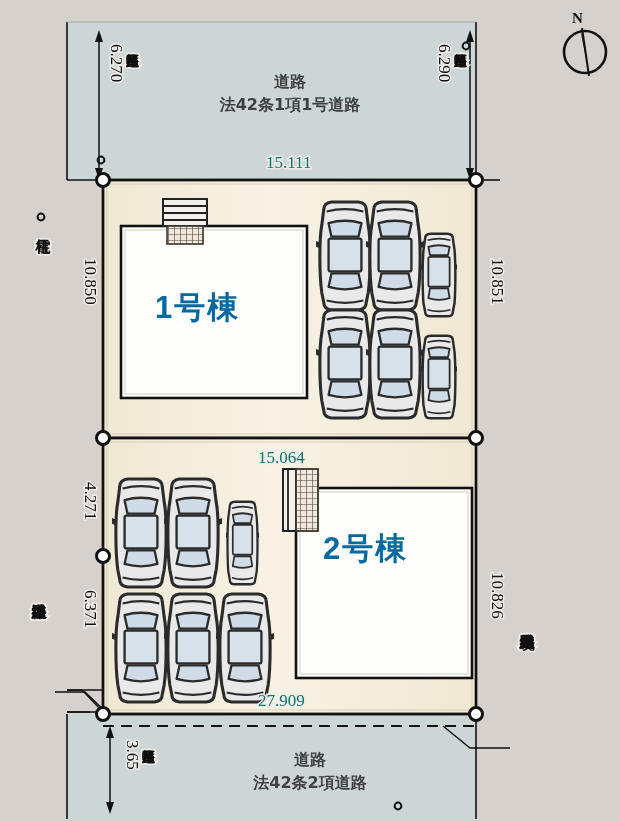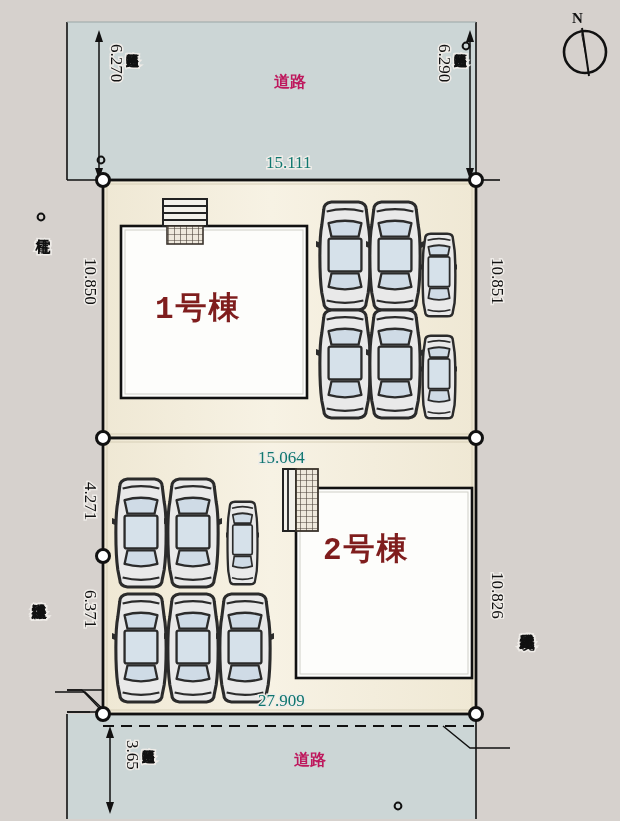--- a/index.html
+++ b/index.html
@@ -4,21 +4,21 @@
 <style>
   html,body{margin:0;padding:0;}
   body{
     width:620px;height:821px;
     background:#d6d1cd;
     font-family:"Liberation Serif","DejaVu Serif",serif;
     overflow:hidden;
     position:relative;
   }
   #plan{position:absolute;left:0;top:0;width:620px;height:821px;}
-  .lbl{position:absolute;color:#be185d;}
+  .lbl{position:absolute;color:#404040;}
   .num{
     font-family:"Liberation Serif","DejaVu Serif",serif;
     letter-spacing:0px;
   }
   .outline{
     paint-order:stroke fill;
     -webkit-text-stroke:3px #efece8;
   }
   .jp{font-family:"DejaVu Sans","Liberation Sans",sans-serif;font-weight:700;}
 
@@ -27,25 +27,25 @@
     left:185px;top:70px;width:210px;text-align:center;
     font-size:16px;line-height:1.45;
   }
   #road-bottom-label{
     left:210px;top:748px;width:200px;text-align:center;
     font-size:16px;line-height:1.45;
   }
 
   
   .bldg-name{
-    font-family:Liberation Mono, monospace;
+    font-family:Liberation Sans, sans-serif;
     font-weight:700;
     font-size:31px;
     letter-spacing:2px;
-    color:#7f1d1d;
+    color:#0369a1;
   }
 
   
   .dim-h{font-size:17px;color:#0f766e;}
 
   
   .stack-v{
     position:absolute;
     display:flex;
     flex-direction:row;
@@ -277,24 +277,26 @@
 
   <g>
     <circle cx="585" cy="52" r="21" fill="none" stroke="#111" stroke-width="2.6"></circle>
     <path d="M580 28 L589 74 L585 46 Z" fill="#111"></path>
     <line x1="582" y1="28" x2="589" y2="76" stroke="#111" stroke-width="2"></line>
   </g>
 </svg>
 
 <div class="lbl jp" id="road-top-label">
   <div>道路</div>
+  <div>法42条1項1号道路</div>
 </div>
 
 <div class="lbl jp" id="road-bottom-label">
   <div>道路</div>
+  <div>法42条2項道路</div>
 </div>
 
 <div class="stack-v" style="left:106px;top:44px;">
   <div class="numv outline num">6.270</div>
   <div class="kanji-v outline">道路幅員</div>
 </div>
 
 <div class="stack-v" style="left:434px;top:44px;">
   <div class="numv outline num">6.290</div>
   <div class="kanji-v outline">道路幅員</div>

